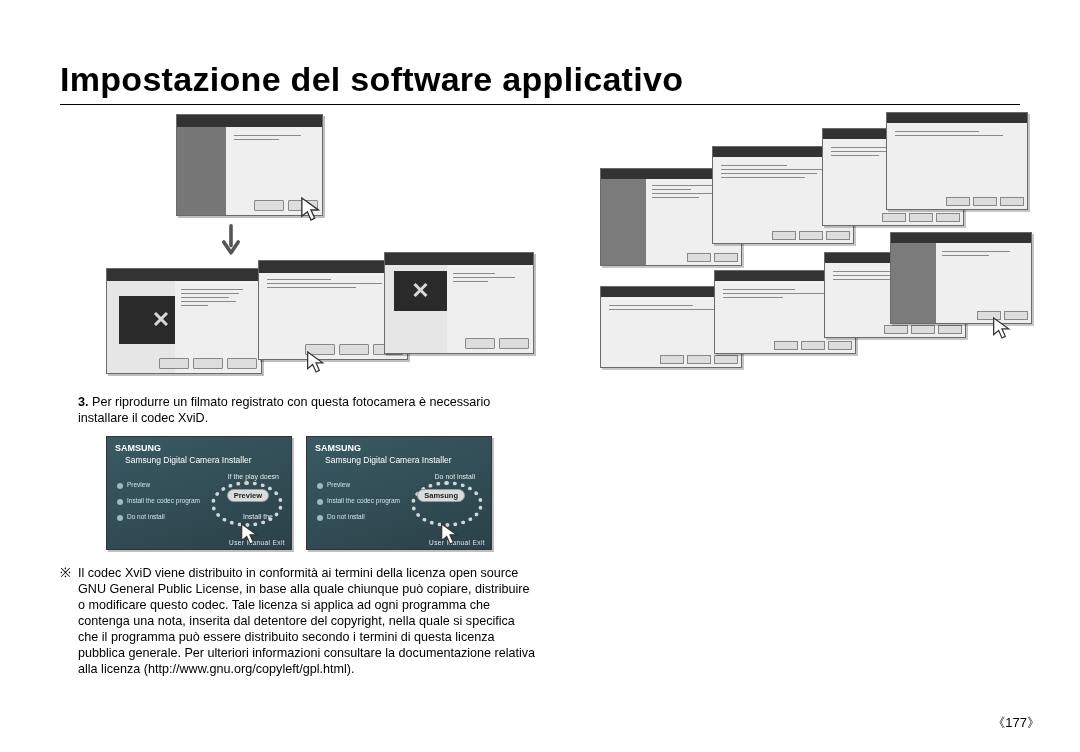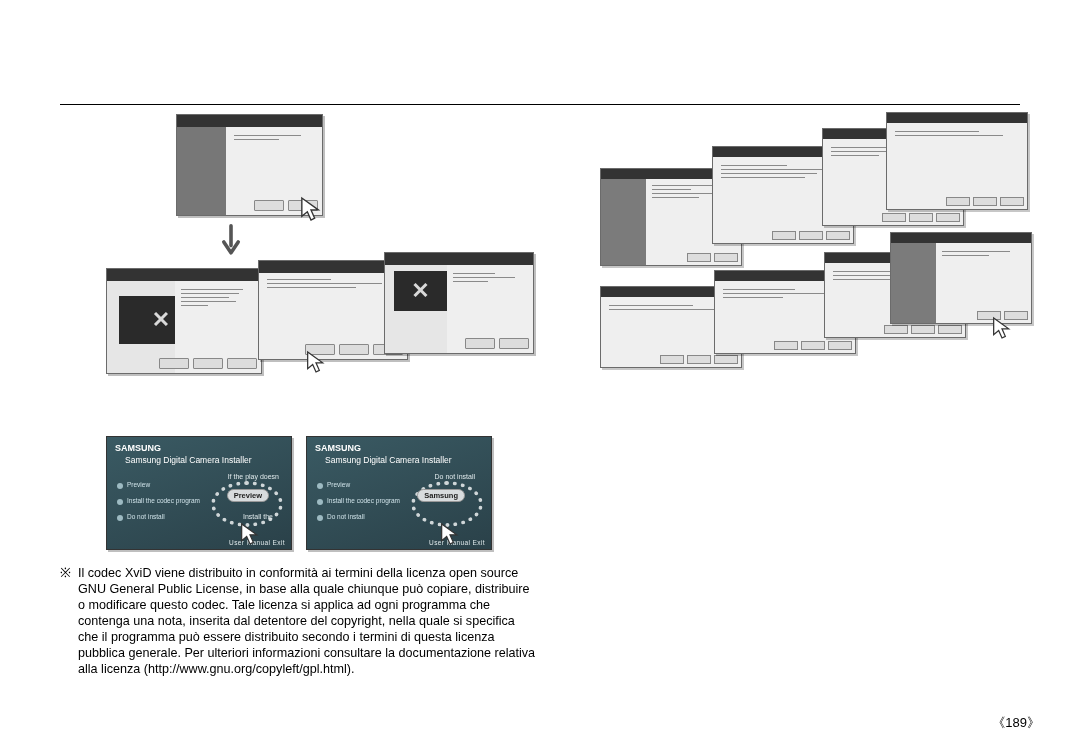--- a/index.html
+++ b/index.html
@@ -41,20 +41,21 @@
   .mini.noside .mbody{left:0}
   .mini .mbtns{position:absolute;right:3px;bottom:3px;display:flex;gap:3px}
   .mini .mbtn{width:22px;height:7px;background:#ddd;border:1px solid #888}
   .lines{position:absolute}
   .line{height:1px;background:#8a8a8a;margin-bottom:3px}
 </style>
 </head>
 <body>
 <div class="page">
 
+<div class="title">Impostazione del software applicativo</div>
 <div class="title-rule"></div>
 
 <div class="shot" style="left:176px;top:114px;width:145px;height:100px">
   <div class="win">
     <div class="wtitle"></div>
         <div class="wside"></div>
         <div class="wbody">
       <div class="lines" style="left:8px;top:8px;width:78%">
         <div class="line" style="width:90%"></div>
             <div class="line" style="width:60%"></div>
@@ -131,20 +132,24 @@
           <div class="wbtn"></div>
         </div>
   </div>
 </div>
 <div class="cursor" style="left:306px;top:350px;width:20px;height:24px">
   <svg viewBox="0 0 24 28">
         <path d="M2 2 L2 22 L8 17 L12 26 L16 24 L12 15 L20 15 Z" fill="#fff" stroke="#333" stroke-width="1.5"></path>
       </svg>
 </div>
 
+<div class="noteblk" style="left:78px;top:394px;width:440px">
+  <div class="para"><span class="num">3.</span>
+    <span>Per riprodurre un filmato registrato con questa fotocamera è necessario installare il codec XviD.</span></div>
+</div>
 
 <div class="card" style="left:106px;top:436px">
   <div class="brand">SAMSUNG</div>
   <div class="hdr">Samsung Digital Camera Installer</div>
   <div class="dots">
     <div class="dot" style="left:0;top:4px"></div>
         <div class="dotlbl" style="left:10px;top:2px">Preview</div>
     <div class="dot" style="left:0;top:20px"></div>
         <div class="dotlbl" style="left:10px;top:18px">Install the codec program</div>
     <div class="dot" style="left:0;top:36px"></div>
@@ -309,15 +314,15 @@
           <div class="mbtn"></div>
         </div>
   </div>
 </div>
 <div class="cursor" style="left:992px;top:316px;width:20px;height:24px">
   <svg viewBox="0 0 24 28">
         <path d="M2 2 L2 22 L8 17 L12 26 L16 24 L12 15 L20 15 Z" fill="#fff" stroke="#333" stroke-width="1.5"></path>
       </svg>
 </div>
 
-<div class="pagenum">《189》</div>
+<div class="pagenum">《177》</div>
 
 </div>
 
 </body></html>

